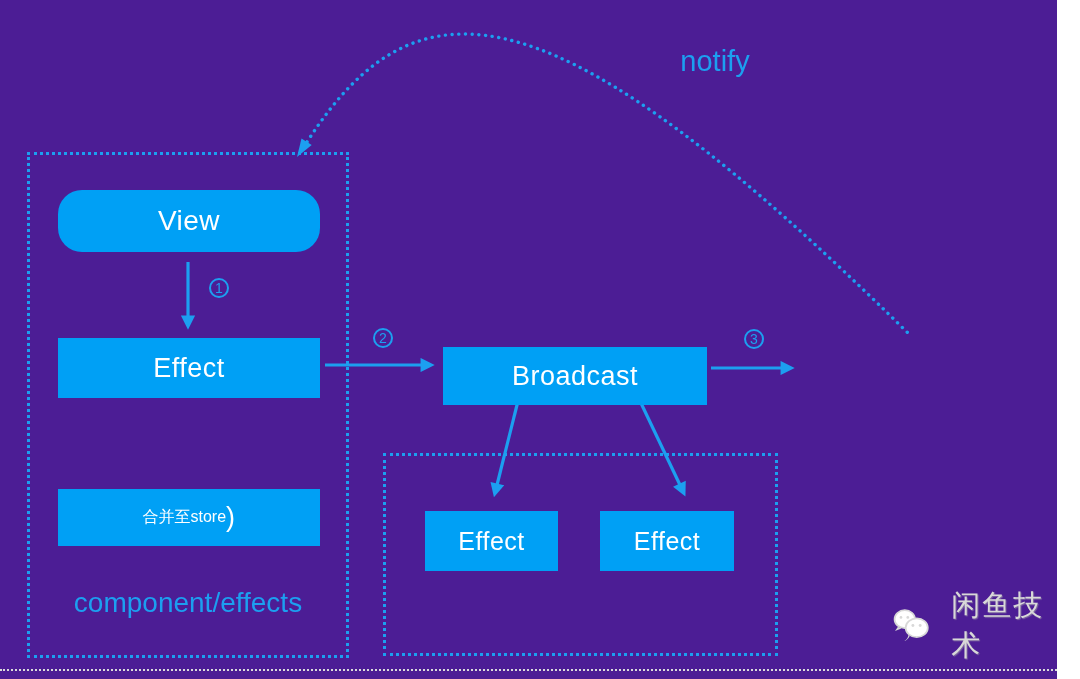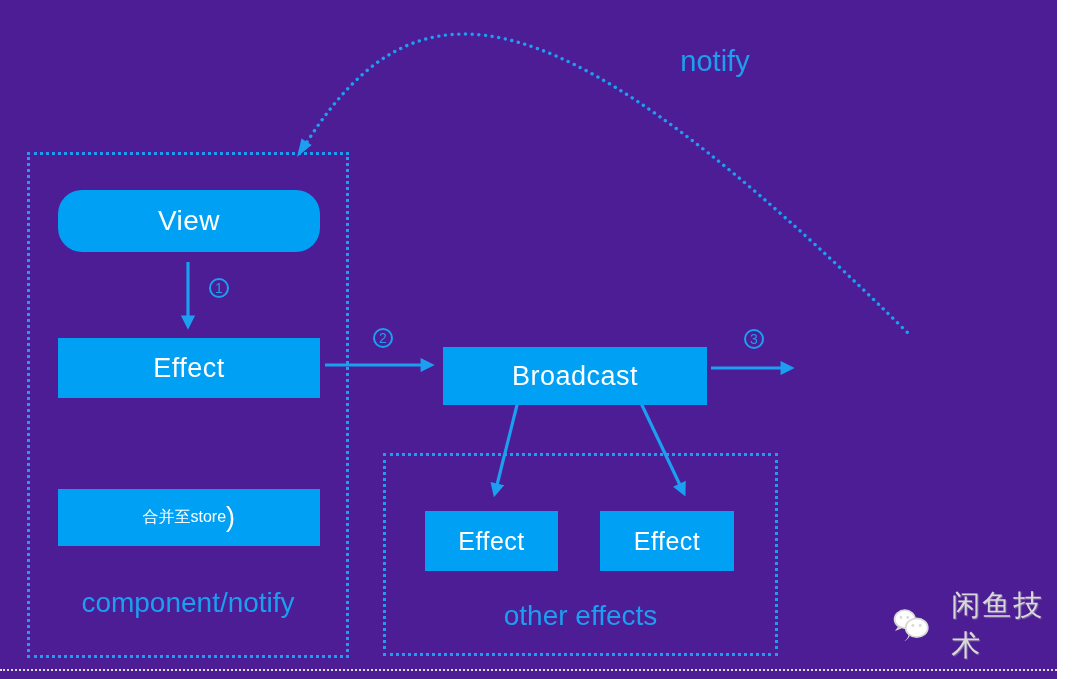--- a/index.html
+++ b/index.html
@@ -59,33 +59,32 @@
 
   <div class="bluelabel" style="left:660px;top:45px;width:110px;font-size:29px;">notify</div>
 
   <div class="dashedgroup" style="left:27px;top:152px;width:322px;height:506px;">
     <div class="bluebox" style="left:28px;top:35px;width:262px;height:62px;font-size:28px;border-radius:24px;">View</div>
     <div class="bluebox" style="left:28px;top:183px;width:262px;height:60px;">Effect</div>
     <div class="bluebox" style="left:28px;top:334px;width:262px;height:57px;">
         <span class="reducer-sub">合并至store</span>
         <span class="reducer-main">)</span>
     </div>
-    <div class="bluelabel" style="left:0;right:0;top:432px;">component/notify</div>
+    <div class="bluelabel" style="left:0;right:0;top:432px;">component/effects</div>
   </div>
 
   <div class="stepbadge" style="left:209px;top:278px;">1</div>
   <div class="stepbadge" style="left:373px;top:328px;">2</div>
   <div class="stepbadge" style="left:744px;top:329px;">3</div>
 
   <div class="bluebox" style="left:443px;top:336px;width:264px;height:58px;margin-top:11px;">Broadcast</div>
 
   <div class="dashedgroup" style="left:383px;top:453px;width:395px;height:203px;">
     <div class="bluebox subeffect" style="left:39px;top:55px;width:133px;height:60px;">Effect</div>
     <div class="bluebox subeffect" style="left:214px;top:55px;width:134px;height:60px;">Effect</div>
-    <div class="bluelabel" style="left:0;right:0;top:144px;">other effects</div>
   </div>
 
   <div id="watermark">
     <svg width="46" height="42" viewBox="0 0 46 42">
       <ellipse cx="15" cy="13" rx="12" ry="10.5" fill="#ffffff" stroke="#D8D8D8" stroke-width="2"></ellipse>
       <circle cx="10.5" cy="11" r="1.6" fill="#D8D8D8"></circle>
       <circle cx="18.5" cy="11" r="1.6" fill="#D8D8D8"></circle>
       <path d="M7 22 L3.5 27 L11 24 Z" fill="#D8D8D8"></path>
       <ellipse cx="29" cy="23" rx="13" ry="11" fill="#ffffff" stroke="#D8D8D8" stroke-width="2"></ellipse>
       <circle cx="24.5" cy="20.5" r="1.7" fill="#D8D8D8"></circle>

